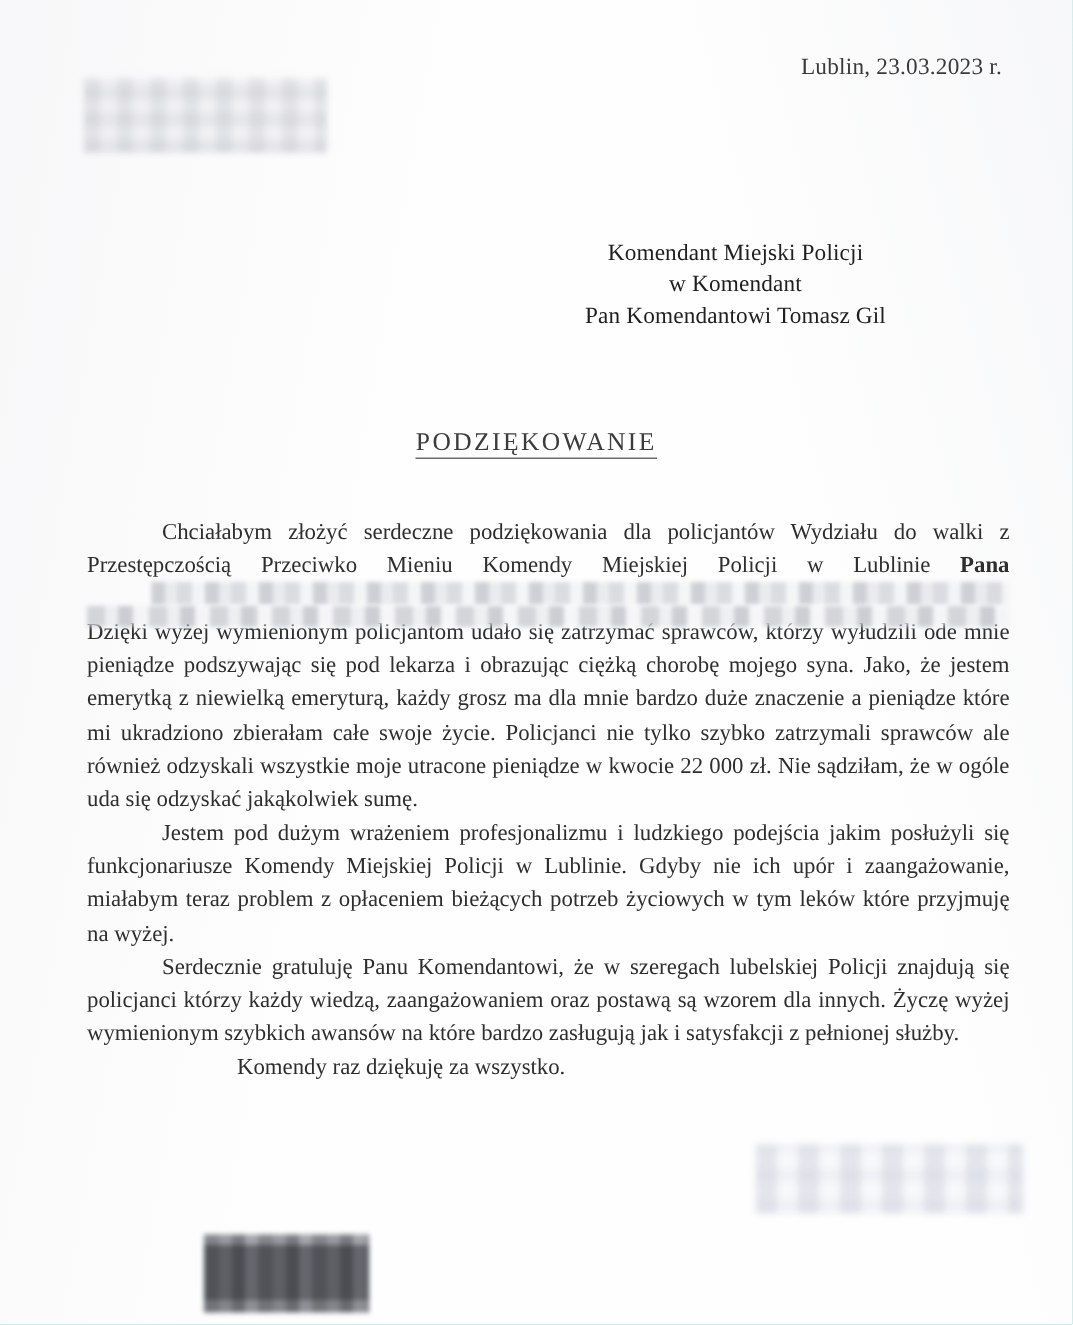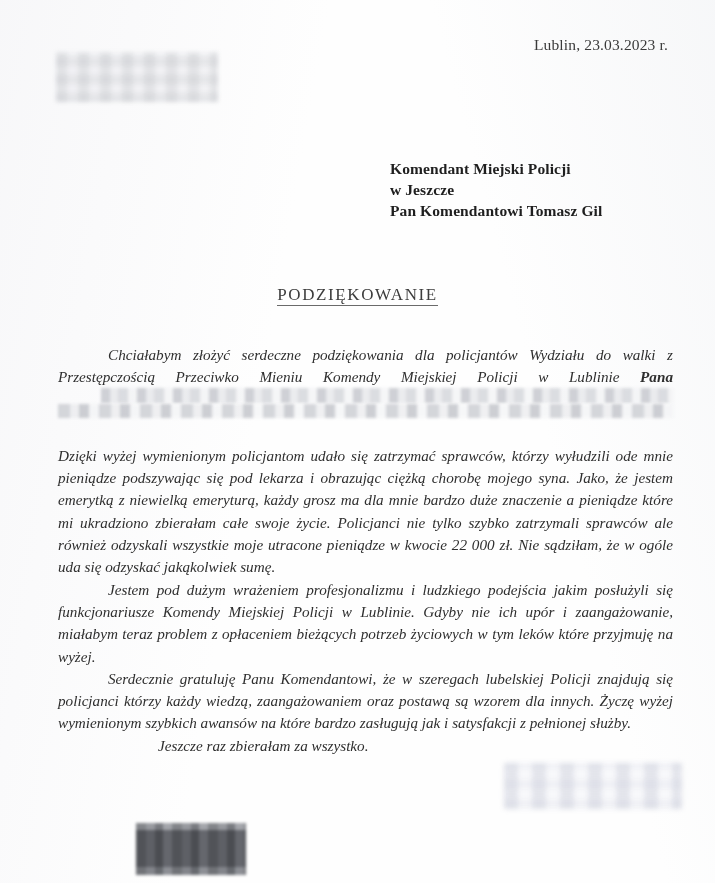--- a/index.html
+++ b/index.html
@@ -36,25 +36,26 @@
     font-size: 15.5px;
     letter-spacing: 0.15px;
     color: #3a3a3a;
     white-space: nowrap;
   }
 
   .addressee {
     position: absolute;
     top: 158px;
     left: 390px;
-    font-weight: bold;
+    font-weight: normal;
     font-size: 15.5px;
     line-height: 21px;
     color: #1f1f1f;
     letter-spacing: 0.1px;
+    text-align: center;
   }
   .addressee div { white-space: nowrap; }
 
   .doc-title {
     position: absolute;
     top: 285px;
     left: 0;
     width: 715px;
     text-align: center;
     font-size: 17px;
@@ -73,23 +74,22 @@
     width: 615px;
     font-size: 15.2px;
     line-height: 22.3px;
     text-align: justify;
     text-justify: inter-word;
     color: #2e2e2e;
   }
   .body p {
     margin: 0;
     text-indent: 50px;
-    font-style: italic;
-  }
-  .body p.no-indent { text-indent: 0; margin-top: 34px; }
+  }
+  .body p.no-indent { text-indent: 0; }
   .body p.closing { text-indent: 100px; }
 
   .name-lead { font-weight: bold; }
 
   
   .redaction {
     position: absolute;
     pointer-events: none;
   }
 
@@ -180,36 +180,36 @@
 
 <div class="page">
   <div class="scan-tint"></div>
 
   <div class="content">
 
     <div class="date-line">Lublin, 23.03.2023 r.</div>
 
     <div class="addressee">
       <div>Komendant Miejski Policji</div>
-      <div>w Jeszcze</div>
+      <div>w Komendant</div>
       <div>Pan Komendantowi Tomasz Gil</div>
     </div>
 
     <div class="doc-title">
       <span>PODZIĘKOWANIE</span>
     </div>
 
     <div class="body">
       <p><span>Chciałabym złożyć serdeczne podziękowania dla policjantów Wydziału do walki z Przestępczością Przeciwko Mieniu Komendy Miejskiej Policji w Lublinie</span>
         <span class="name-lead">Pana</span>
         <span>&nbsp;&nbsp;&nbsp;&nbsp;&nbsp;&nbsp;&nbsp;&nbsp;&nbsp;&nbsp;&nbsp;&nbsp;&nbsp;&nbsp;&nbsp;&nbsp;&nbsp;&nbsp;&nbsp;&nbsp;&nbsp;&nbsp;&nbsp;&nbsp;&nbsp;&nbsp;&nbsp;&nbsp;&nbsp;&nbsp;&nbsp;&nbsp;&nbsp;&nbsp;&nbsp;&nbsp;&nbsp;&nbsp;&nbsp;&nbsp;&nbsp;&nbsp;&nbsp;&nbsp;&nbsp;&nbsp;&nbsp;&nbsp;&nbsp;&nbsp;&nbsp;&nbsp;&nbsp;&nbsp;&nbsp;&nbsp;&nbsp;&nbsp;&nbsp;&nbsp;&nbsp;&nbsp;&nbsp;&nbsp;&nbsp;&nbsp;&nbsp;&nbsp;&nbsp;&nbsp;&nbsp;&nbsp;&nbsp;&nbsp;&nbsp;&nbsp;&nbsp;&nbsp;&nbsp;&nbsp;&nbsp;&nbsp;&nbsp;&nbsp;&nbsp;&nbsp;&nbsp;&nbsp;&nbsp;&nbsp;&nbsp;&nbsp;&nbsp;&nbsp;&nbsp;&nbsp;&nbsp;&nbsp;&nbsp;&nbsp;&nbsp;&nbsp;&nbsp;&nbsp;&nbsp;&nbsp;&nbsp;&nbsp;&nbsp;&nbsp;&nbsp;&nbsp;&nbsp;&nbsp;&nbsp;&nbsp;&nbsp;&nbsp;&nbsp;&nbsp;&nbsp;&nbsp;&nbsp;&nbsp;&nbsp;&nbsp;&nbsp;&nbsp;&nbsp;&nbsp;&nbsp;&nbsp;&nbsp;&nbsp;&nbsp;&nbsp;&nbsp;&nbsp;&nbsp;&nbsp;&nbsp;&nbsp;&nbsp;&nbsp;&nbsp;&nbsp;&nbsp;&nbsp;&nbsp;&nbsp;&nbsp;&nbsp;&nbsp;&nbsp;&nbsp;&nbsp;&nbsp;&nbsp;&nbsp;&nbsp;&nbsp;&nbsp;&nbsp;&nbsp;&nbsp;&nbsp;&nbsp;&nbsp;&nbsp;&nbsp;&nbsp;&nbsp;&nbsp;&nbsp;&nbsp;&nbsp;&nbsp;&nbsp;&nbsp;</span></p>
       <p class="no-indent">Dzięki wyżej wymienionym policjantom udało się zatrzymać sprawców, którzy wyłudzili ode mnie pieniądze podszywając się pod lekarza i obrazując ciężką chorobę mojego syna. Jako, że jestem emerytką z niewielką emeryturą, każdy grosz ma dla mnie bardzo duże znaczenie a pieniądze które mi ukradziono zbierałam całe swoje życie. Policjanci nie tylko szybko zatrzymali sprawców ale również odzyskali wszystkie moje utracone pieniądze w kwocie 22 000 zł. Nie sądziłam, że w ogóle uda się odzyskać jakąkolwiek sumę.</p>
       <p>Jestem pod dużym wrażeniem profesjonalizmu i ludzkiego podejścia jakim posłużyli się funkcjonariusze Komendy Miejskiej Policji w Lublinie. Gdyby nie ich upór i zaangażowanie, miałabym teraz problem z opłaceniem bieżących potrzeb życiowych w tym leków które przyjmuję na wyżej.</p>
       <p>Serdecznie gratuluję Panu Komendantowi, że w szeregach lubelskiej Policji znajdują się policjanci którzy każdy wiedzą, zaangażowaniem oraz postawą są wzorem dla innych. Życzę wyżej wymienionym szybkich awansów na które bardzo zasługują jak i satysfakcji z pełnionej służby.</p>
-      <p class="closing">Jeszcze raz zbierałam za wszystko.</p>
+      <p class="closing">Komendy raz dziękuję za wszystko.</p>
     </div>
 
     <div class="redaction redact-sender"></div>
     <div class="redaction redact-name-1"></div>
     <div class="redaction redact-name-2"></div>
     <div class="redaction redact-signature"></div>
     <div class="redaction redact-footer"></div>
 
   </div>
 </div>

